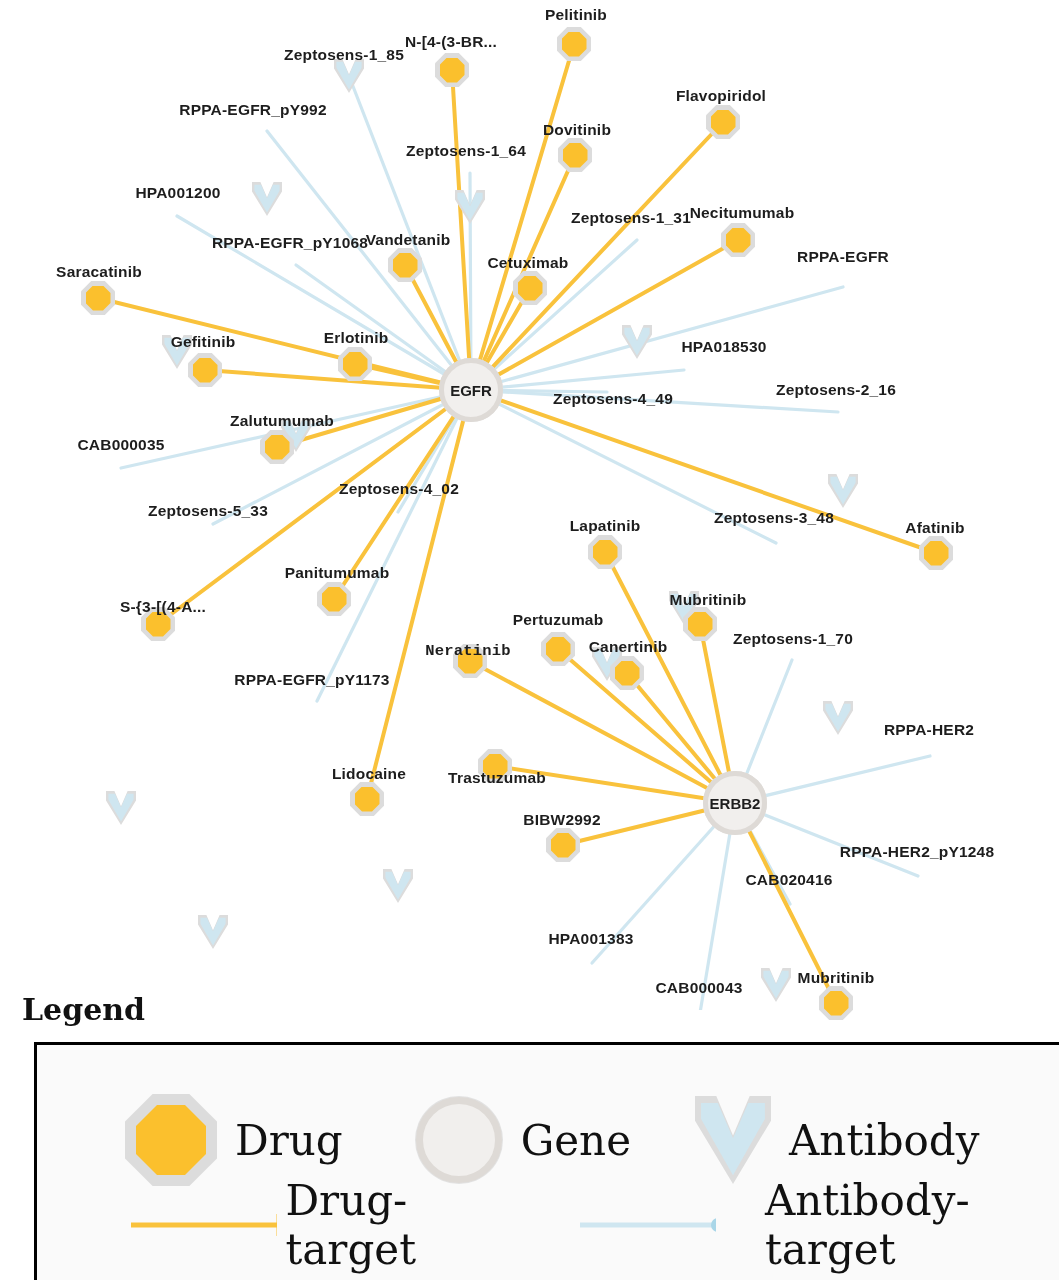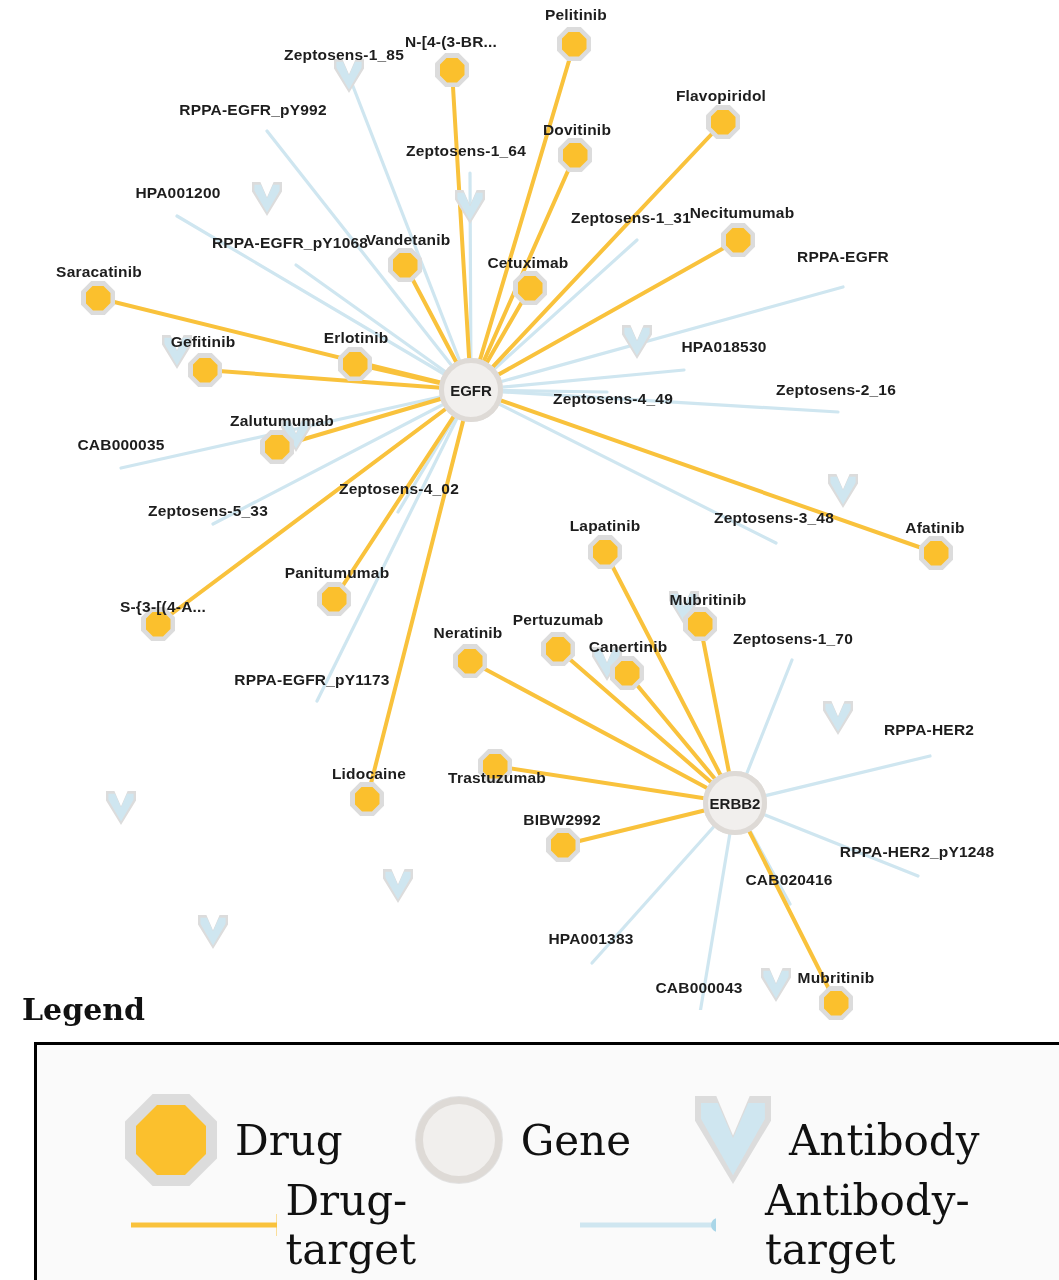--- a/index.html
+++ b/index.html
@@ -380,21 +380,21 @@
         <div class="drug-inner"></div>
       </div>
       <div class="label" style="left: 708px; top: 600px;">Mubritinib</div>
       <div class="node drug-outer" style="left: 558px; top: 649px;">
         <div class="drug-inner"></div>
       </div>
       <div class="label" style="left: 558px; top: 620px;">Pertuzumab</div>
       <div class="node drug-outer" style="left: 470px; top: 661px;">
         <div class="drug-inner"></div>
       </div>
-      <div class="label" style="left: 468px; top: 633px;">Neratinib</div>
+      <div class="label" style="left: 468px; top: 651px; font-family: Liberation Mono, monospace;">Neratinib</div>
       <div class="node drug-outer" style="left: 627px; top: 673px;">
         <div class="drug-inner"></div>
       </div>
       <div class="label" style="left: 628px; top: 647px;">Canertinib</div>
       <div class="node drug-outer" style="left: 495px; top: 766px;">
         <div class="drug-inner"></div>
       </div>
       <div class="label" style="left: 497px; top: 778px;">Trastuzumab</div>
       <div class="node drug-outer" style="left: 367px; top: 799px;">
         <div class="drug-inner"></div>

